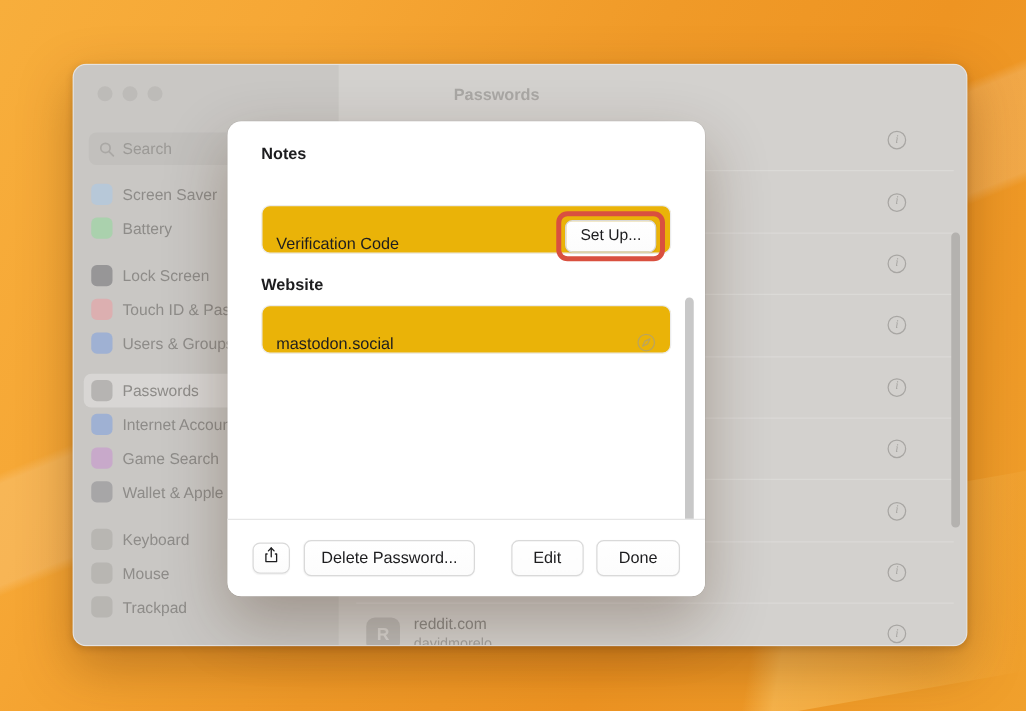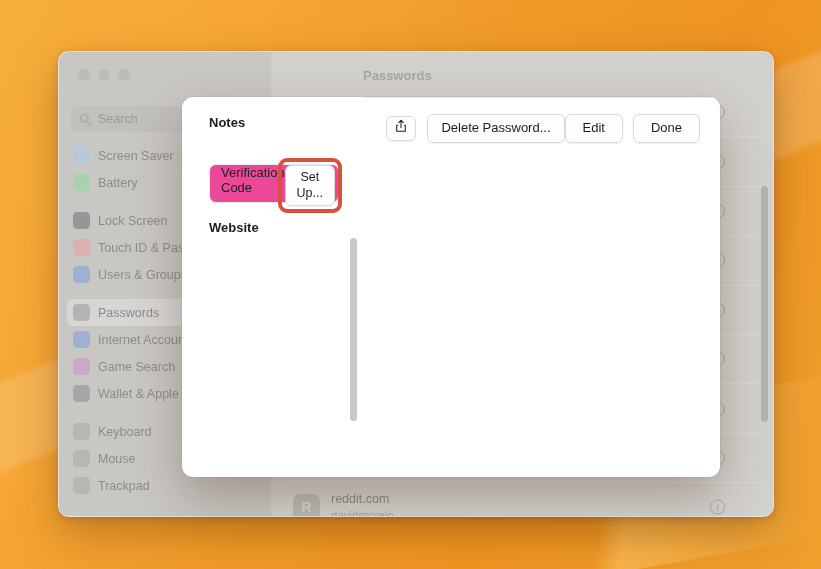--- a/index.html
+++ b/index.html
@@ -125,26 +125,26 @@
   .win-scrollbar {
     position: absolute; right: 5px; top: 134px;
     width: 7px; height: 236px;
     border-radius: 4px; background: #b4b2af;
   }
 
   
   #sheet {
     position: absolute;
     left: 182px; top: 97px;
-    width: 538px; height: 380px;
+    width: 382px; height: 380px;
     background: #ffffff;
     border-radius: 11px;
     box-shadow: 0 20px 50px rgba(60,30,5,0.30), 0 0 0 0.5px rgba(0,0,0,0.07);
     overflow: hidden;
-    display: flex; flex-direction: row;
+    display: flex; flex-direction: column;
   }
   #sheet-scroll {
     position: relative;
     flex: 1 1 auto;
     padding: 18px 27px 0 27px;
     overflow: hidden;
   }
   .sec-title {
     font-size: 13px; font-weight: 700; color: #1d1d1f;
     margin-bottom: 9px;
@@ -155,25 +155,25 @@
     border: 1px solid #ececec;
     border-radius: 7px;
     padding: 10px 12px;
     font-size: 13px; color: #bcbcbc;
   }
   .spacer-lg { height: 25px; }
   .spacer-md { height: 17px; }
 
   .row-field {
     height: 39px;
-    background: #ec4899;
+    background: #eab308;
     border: 1px solid #ececec;
     border-radius: 7px;
     padding: 0 11px;
-    display: flex; align-items: flex-start; justify-content: space-between;
+    display: flex; align-items: flex-end; justify-content: space-between;
   }
   .row-label { font-size: 13px; color: #1d1d1f; }
 
   .btn {
     font-family: "Liberation Sans", sans-serif;
     font-size: 12.5px; color: #1d1d1f;
     background: linear-gradient(#ffffff,#fcfcfc);
     border: 1px solid #d9d9d9;
     border-radius: 6px;
     padding: 4px 11px;
@@ -352,20 +352,29 @@
       <div class="row-field">
         <span class="row-label">Verification Code</span>
         <span class="highlight-wrap">
           <button class="btn">Set Up...</button>
         </span>
       </div>
 
       <div class="spacer-md"></div>
 
       <div class="sec-title">Website</div>
+      <div class="row-field">
+        <span class="row-label">mastodon.social</span>
+        <span class="safari-icon">
+          <svg viewBox="0 0 16 16" width="16" height="16">
+            <circle cx="8" cy="8" r="6.6" fill="none" stroke="#9a9a9a" stroke-width="1"></circle>
+            <path d="M10.9 5.1 L6.9 6.9 L5.1 10.9 L9.1 9.1 Z" fill="none" stroke="#9a9a9a" stroke-width="1" stroke-linejoin="round"></path>
+          </svg>
+        </span>
+      </div>
 
       <div class="sheet-scrollbar"></div>
     </div>
 
     <div id="sheet-footer">
       <div class="footer-left">
         <button class="btn btn-share">
           <span>
             <svg viewBox="0 0 16 16" width="14" height="14" fill="none" stroke="#1d1d1f" stroke-width="1.2" stroke-linecap="round" stroke-linejoin="round">
               <path d="M8 1.6 V9.6"></path>

